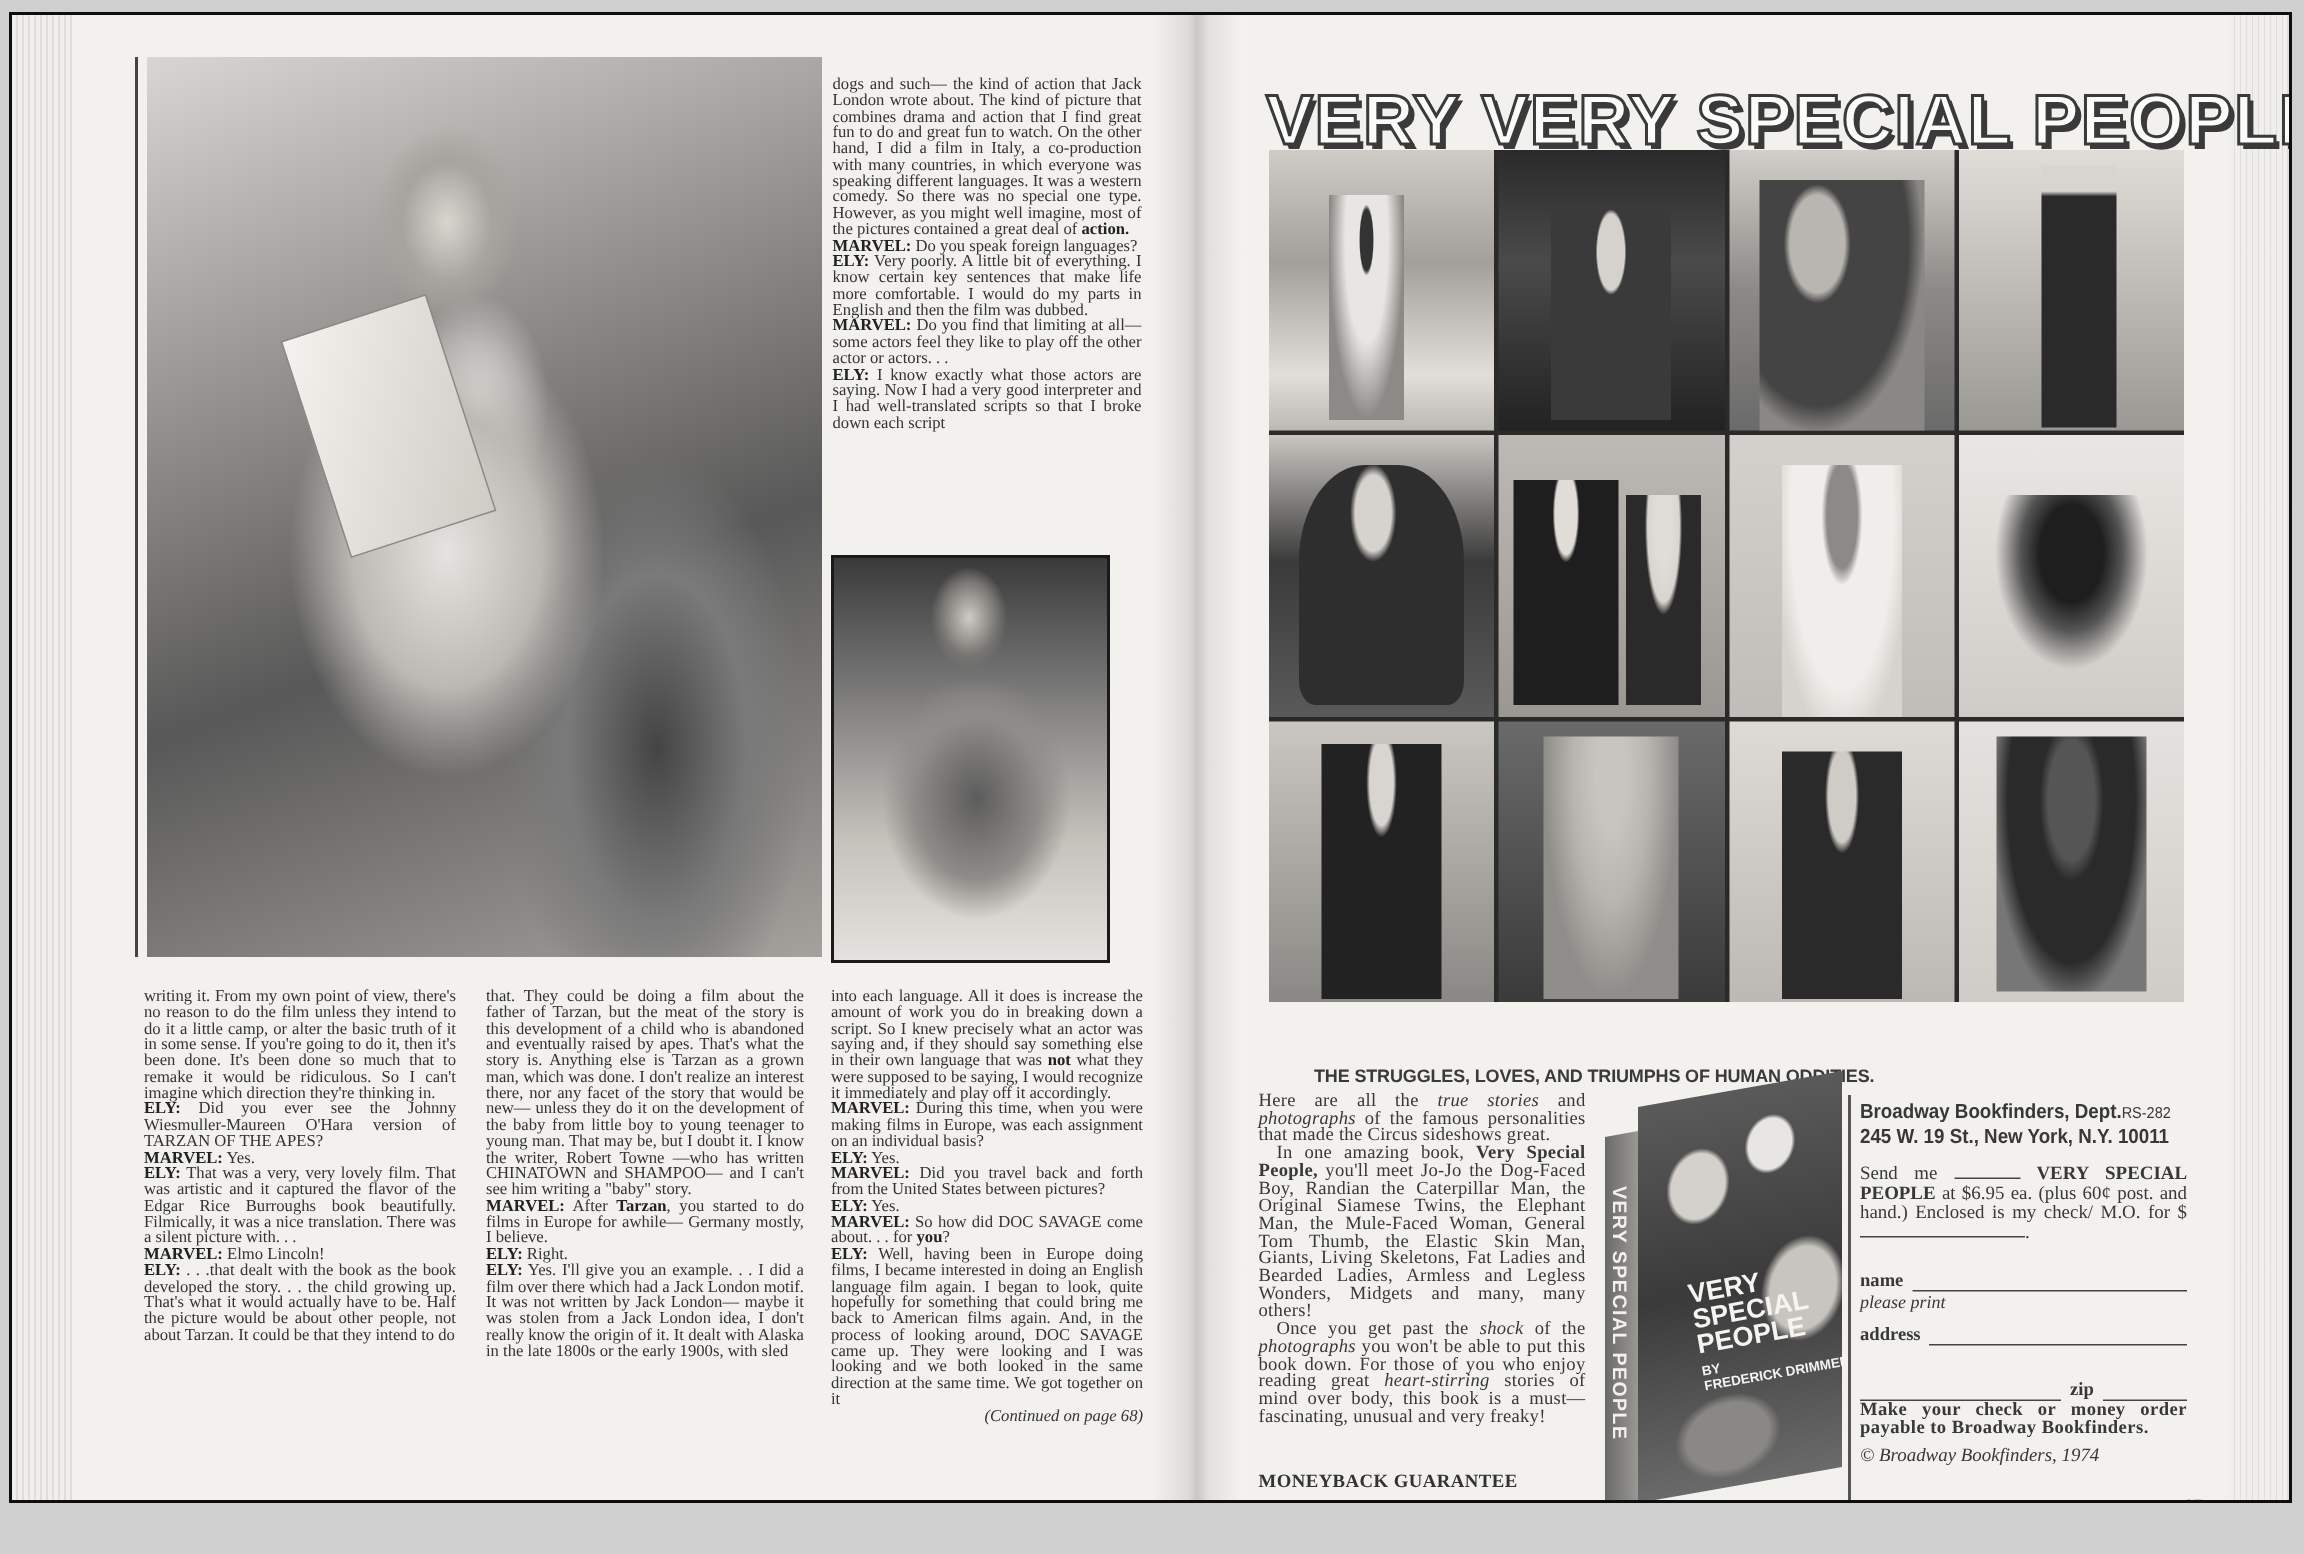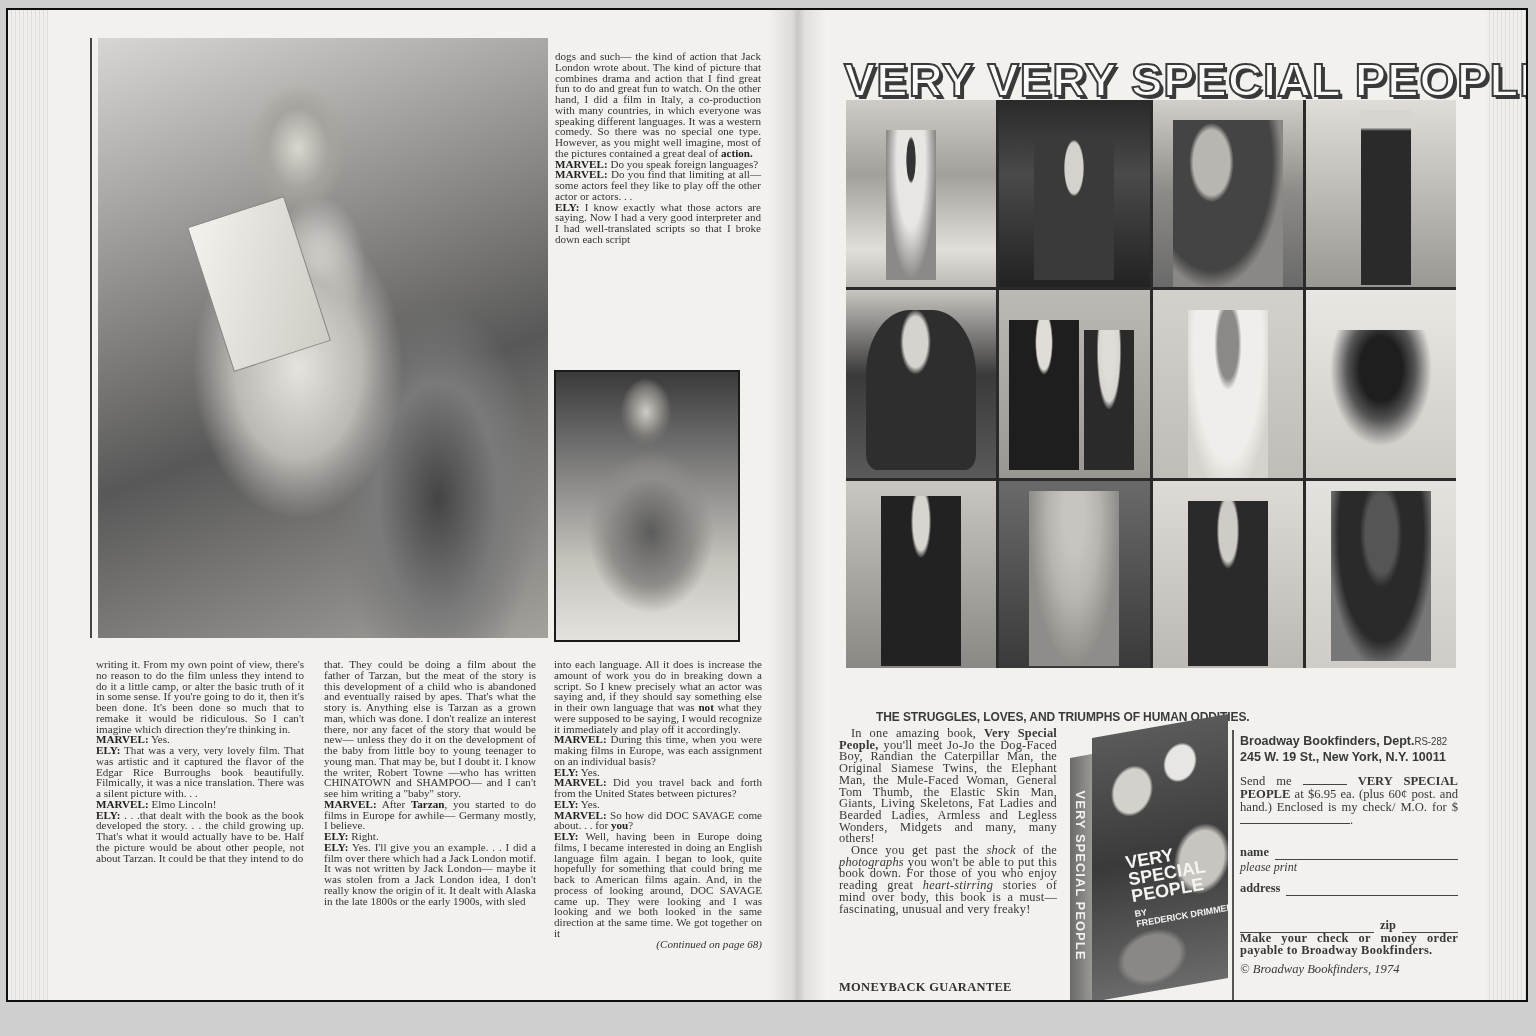--- a/index.html
+++ b/index.html
@@ -63,26 +63,28 @@
   <div class="photo" style="left:546px;top:360px;width:182px;height:268px;border:2px solid #1a1a1a;">
     <div class="inner" style="background:
       radial-gradient(ellipse 30px 40px at 90px 40px, #cfccc7 0%, #7a7874 60%, transparent 85%),
       radial-gradient(ellipse 70px 90px at 95px 160px, #5c5c5c 0%, #8f8d89 60%, transparent 90%),
       linear-gradient(180deg, #3a3a3a 0%, #6a6a6a 25%, #c5c2bc 70%, #e4e2de 100%);"></div>
   </div>
 
   <div class="col" style="left:547px;top:41px;width:206px;">
     <p><span>dogs and such— the kind of action that Jack London wrote about. The kind of picture that combines drama and action that I find great fun to do and great fun to watch. On the other hand, I did a film in Italy, a co-production with many countries, in which everyone was speaking different languages. It was a western comedy. So there was no special one type. However, as you might well imagine, most of the pictures contained a great deal of </span><b>action.</b></p>
     <p><span class="sp">MARVEL:</span><span> Do you speak foreign languages?</span></p>
+    <p><span class="sp">ELY:</span><span> Very poorly. A little bit of everything. I know certain key sentences that make life more comfortable. I would do my parts in English and then the film was dubbed.</span></p>
     <p><span class="sp">MARVEL:</span><span> Do you find that limiting at all— some actors feel they like to play off the other actor or actors. . .</span></p>
     <p><span class="sp">ELY:</span><span> I know exactly what those actors are saying. Now I had a very good interpreter and I had well-translated scripts so that I broke down each script</span></p>
   </div>
 
   <div class="col" style="left:88px;top:649px;width:208px;">
     <p>writing it. From my own point of view, there's no reason to do the film unless they intend to do it a little camp, or alter the basic truth of it in some sense. If you're going to do it, then it's been done. It's been done so much that to remake it would be ridiculous. So I can't imagine which direction they're thinking in.</p>
+    <p><span class="sp">ELY:</span><span> Did you ever see the Johnny Wiesmuller-Maureen O'Hara version of TARZAN OF THE APES?</span></p>
     <p><span class="sp">MARVEL:</span><span> Yes.</span></p>
     <p><span class="sp">ELY:</span><span> That was a very, very lovely film. That was artistic and it captured the flavor of the Edgar Rice Burroughs book beautifully. Filmically, it was a nice translation. There was a silent picture with. . .</span></p>
     <p><span class="sp">MARVEL:</span><span> Elmo Lincoln!</span></p>
     <p><span class="sp">ELY:</span><span> . . .that dealt with the book as the book developed the story. . . the child growing up. That's what it would actually have to be. Half the picture would be about other people, not about Tarzan. It could be that they intend to do</span></p>
   </div>
   <div class="pagenum" style="left:89px;top:988px;">66</div>
 
   <div class="col" style="left:316px;top:649px;width:212px;">
     <p>that. They could be doing a film about the father of Tarzan, but the meat of the story is this development of a child who is abandoned and eventually raised by apes. That's what the story is. Anything else is Tarzan as a grown man, which was done. I don't realize an interest there, nor any facet of the story that would be new— unless they do it on the development of the baby from little boy to young teenager to young man. That may be, but I doubt it. I know the writer, Robert Towne —who has written CHINATOWN and SHAMPOO— and I can't see him writing a "baby" story.</p>
     <p><span class="sp">MARVEL:</span><span> After </span><b>Tarzan</b><span>, you started to do films in Europe for awhile— Germany mostly, I believe.</span></p>
@@ -139,20 +141,21 @@
           <div class="abs" style="left:35px;top:20px;width:80px;height:165px;background:radial-gradient(ellipse at 50% 18%,#cfccc7 0 16%,#2a2a2a 20%);"></div>
         </div>
     <div class="cell" style="background:linear-gradient(180deg,#e4e2de 0%,#cfccc7 100%);">
           <div class="abs" style="left:25px;top:10px;width:100px;height:170px;background:radial-gradient(ellipse at 50% 25%,#555 0 22%,#2a2a2a 30% 60%,#777 75%);"></div>
         </div>
   </div>
 
   <div class="subhead">THE STRUGGLES, LOVES, AND TRIUMPHS OF HUMAN ODDITIES.</div>
 
   <div class="adcopy">
+    <p><span>Here are all the </span><i>true stories</i><span> and </span><i>photographs</i><span> of the famous personalities that made the Circus sideshows great.</span></p>
     <p class="ind"><span>In one amazing book, </span><b>Very Special People,</b><span> you'll meet Jo-Jo the Dog-Faced Boy, Randian the Caterpillar Man, the Original Siamese Twins, the Elephant Man, the Mule-Faced Woman, General Tom Thumb, the Elastic Skin Man, Giants, Living Skeletons, Fat Ladies and Bearded Ladies, Armless and Legless Wonders, Midgets and many, many others!</span></p>
     <p class="ind"><span>Once you get past the </span><i>shock</i><span> of the </span><i>photographs</i><span> you won't be able to put this book down. For those of you who enjoy reading great </span><i>heart-stirring</i><span> stories of mind over body, this book is a must—fascinating, unusual and very freaky!</span></p>
   </div>
   <div class="mbg">MONEYBACK GUARANTEE</div>
 
   <div class="book">
     <div class="abs" style="left:0;top:18px;width:22px;height:254px;background:linear-gradient(90deg,#6a6a6a,#9a9893);transform:skewY(-10deg);"></div>
     <div class="abs" style="left:-110px;top:130px;width:240px;font-family:'Liberation Sans',sans-serif;font-weight:bold;font-size:13px;color:#f2f1ee;transform:rotate(90deg);text-align:center;letter-spacing:1px;">VERY SPECIAL PEOPLE</div>
     <div class="abs" style="left:22px;top:0;width:136px;height:264px;background:
       radial-gradient(ellipse 30px 36px at 40px 60px,#d4d1cc 0 60%,transparent 70%),

